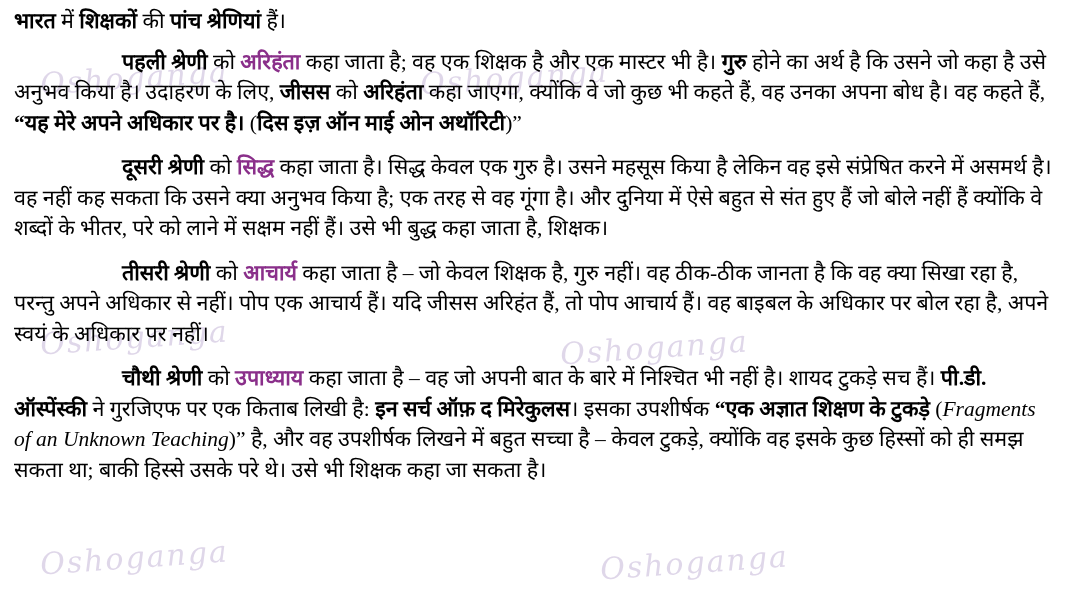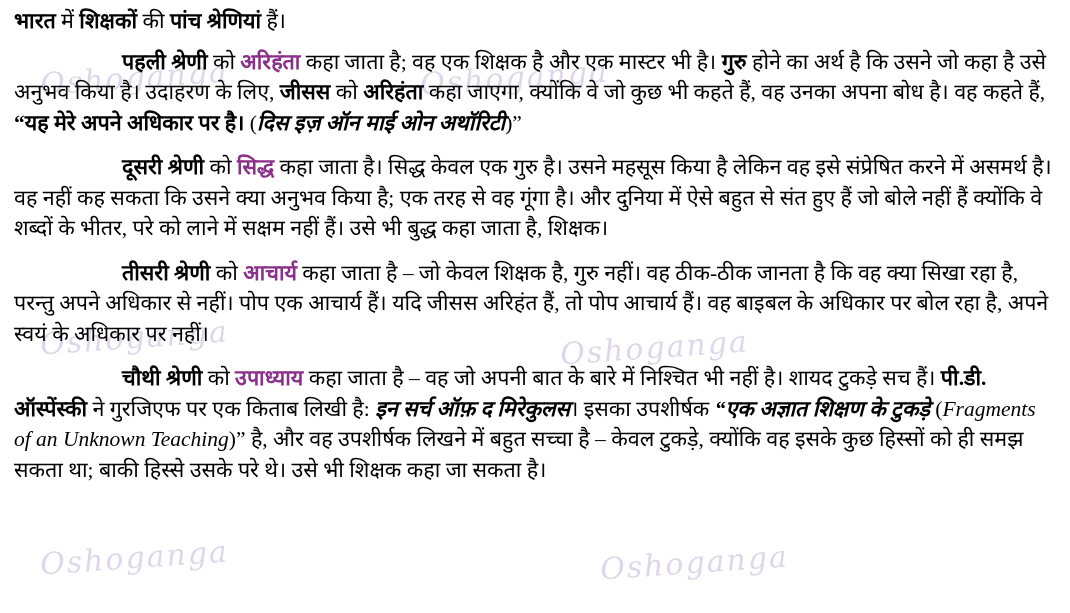--- a/index.html
+++ b/index.html
@@ -61,21 +61,21 @@
   p.body-para {
     text-indent: 0;
     margin-bottom: 14px;
   }
   .lead-space {
     display: inline-block;
     width: 108px;
   }
   .b { font-weight: bold; text-align: center; }
   .i { font-style: italic; }
-  .bi { font-weight: bold; font-style: italic; }
+  .bi { font-weight: bold; }
   .term {
     font-weight: bold;
     color: #8a2f8a;
   }
   .title-line {
     font-size: 21.5px;
     font-weight: bold;
     margin-bottom: 10px;
   }
   .title-line .reg { font-weight: normal; }

